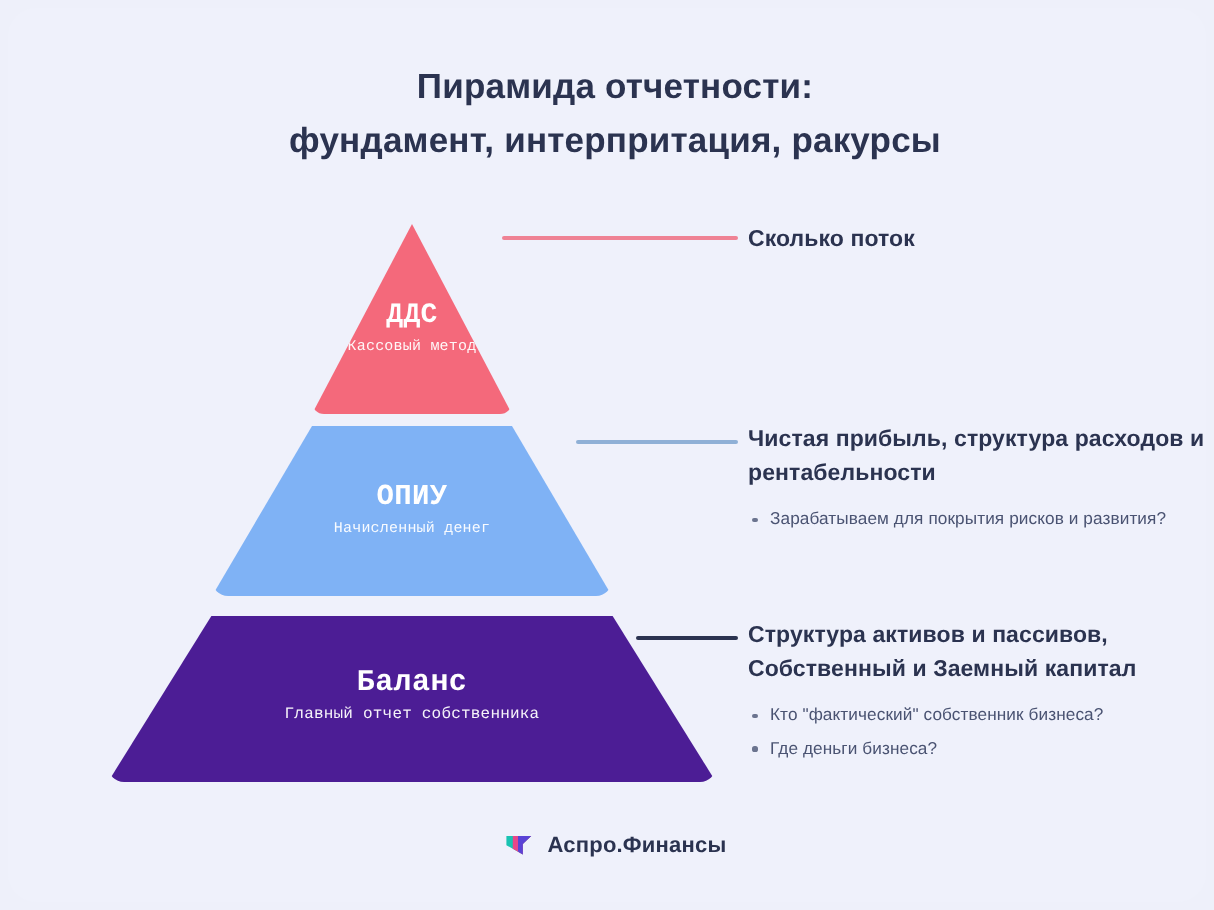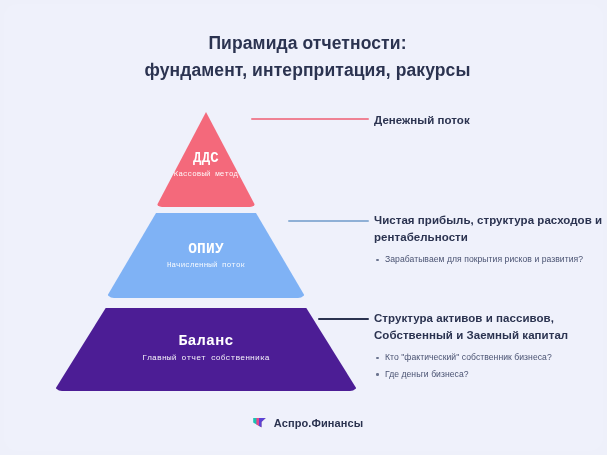--- a/index.html
+++ b/index.html
@@ -222,38 +222,38 @@
 
   <div class="pyramid">
 
     <div class="level lvl-top">
       <div class="level-main">ДДС</div>
       <div class="level-sub">Кассовый метод</div>
     </div>
 
     <div class="level lvl-mid">
       <div class="level-main">ОПИУ</div>
-      <div class="level-sub">Начисленный поток</div>
+      <div class="level-sub">Начисленный денег</div>
     </div>
 
     <div class="level lvl-bot">
       <div class="level-main">Баланс</div>
       <div class="level-sub">Главный отчет собственника</div>
     </div>
 
   </div>
 
   <div class="connector conn-1"></div>
   <div class="connector conn-2"></div>
   <div class="connector conn-3"></div>
 
   <div class="blocks">
 
     <div class="block block-1">
-      <div class="block-heading">Денежный поток</div>
+      <div class="block-heading">Сколько поток</div>
     </div>
 
     <div class="block block-2">
       <div class="block-heading">Чистая прибыль, структура расходов и рентабельности</div>
       <ul class="bullets">
         <li class="bullet">Зарабатываем для покрытия рисков и развития?</li>
       </ul>
     </div>
 
     <div class="block block-3">

